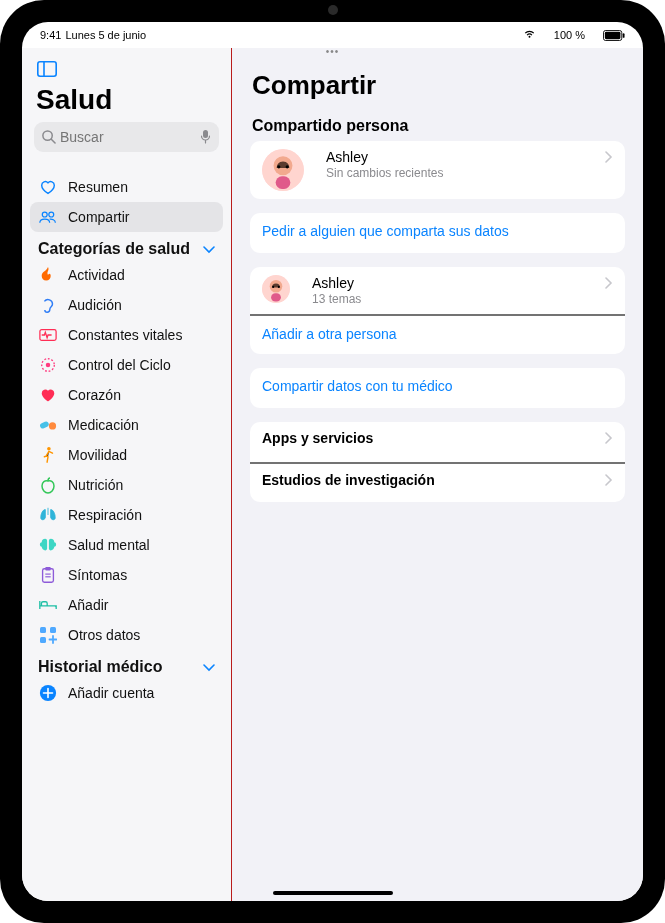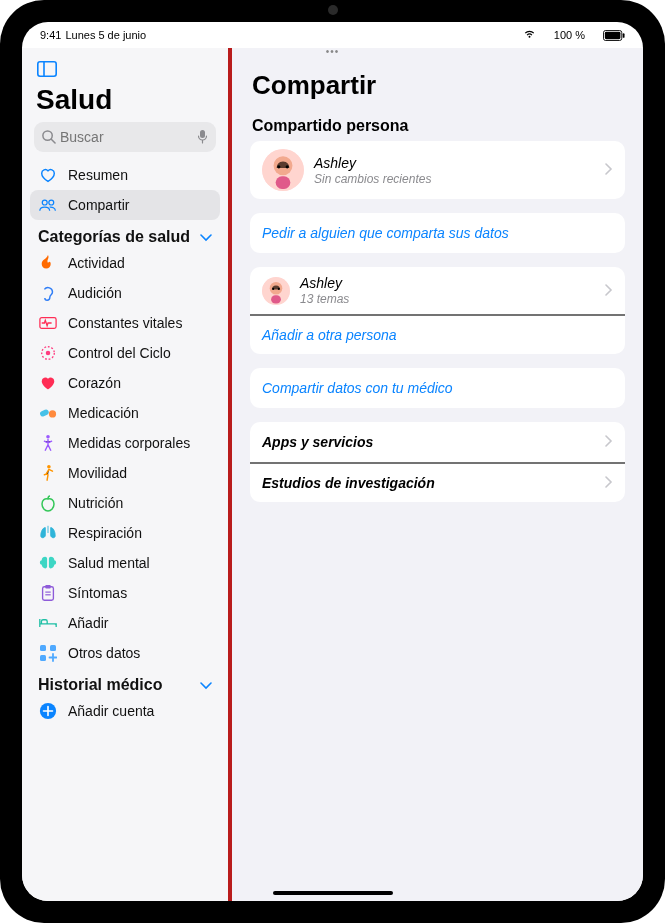--- a/index.html
+++ b/index.html
@@ -48,39 +48,39 @@
   .statusbar .wifi svg { width: 13px; height: 10px; }
   .statusbar .battery { display: flex; align-items: center; gap: 2px; }
   .statusbar .battery svg { width: 22px; height: 11px; }
 
   
   .columns { flex: 1; display: flex; overflow: hidden; }
 
   
   .sidebar {
     width: 210px;
-    border-right: 4px solid #b91c1c;
+    border-right: 1px solid #b91c1c;
     background: #f6f6f8;
     display: flex; flex-direction: column;
     overflow-y: auto;
     padding: 4px 8px 8px 8px;
   }
   .sidebar-toggle {
     width: 26px; height: 26px;
     margin: 4px 0 2px 4px;
     display: flex; align-items: center; justify-content: center;
     color: #0a84ff;
   }
   .sidebar h1 {
     font-size: 28px; font-weight: 700;
     padding: 0 6px 6px 6px;
   }
   .search {
     position: relative;
-    margin: 0 4px 8px 4px;
+    margin: 0 4px 20px 4px;
   }
   .search input {
     width: 100%; height: 30px;
     background: #e8e8ea;
     border: none; border-radius: 9px;
     padding: 0 30px 0 26px;
     font-size: 14px; color: #333;
     outline: none;
   }
   .search .si { position: absolute; left: 7px; top: 7px; color: #8a8a8e; }
@@ -121,26 +121,25 @@
     font-size: 16px; font-weight: 600; color: #000;
     padding: 4px 2px 6px 2px;
   }
   .card {
     background: #fff;
     border-radius: 10px;
     overflow: hidden;
     margin-bottom: 14px;
   }
   .row {
-    display: flex; align-items: center;
+    display: flex; align-items: flex-start;
     min-height: 40px;
     padding: 8px 12px;
-    gap: 10px;
+    gap: 22px;
     cursor: pointer;
-    font-style: italic;
   }
   .row + .row { border-top: 2px solid #737373; }
   .row .avatar {
     width: 42px; height: 42px; border-radius: 50%;
     background: #fdd; flex: 0 0 auto;
     display: flex; align-items: center; justify-content: center;
     overflow: hidden;
   }
   .row .avatar.small { width: 28px; height: 28px; }
   .row .text { flex: 1; display: flex; flex-direction: column; }
@@ -292,29 +291,20 @@
           <span class="ic">
               <svg viewBox="0 0 20 14">
                 <rect x="1" y="4" width="10" height="6" rx="3" transform="rotate(-25 6 7)" fill="#47c1e8"></rect>
                 <circle cx="15" cy="8" r="4" fill="#ff8a3d"></circle>
               </svg>
             </span>
           <span>Medicación</span>
         </div>
         <div class="nav-item">
           <span class="ic">
-              <svg viewBox="0 0 14 20">
-                <circle cx="7" cy="3" r="2" fill="#9b59ff"></circle>
-                <path d="M7 6v6m-4-4l4 2 4-2M7 12l-3 6m3-6l3 6" stroke="#9b59ff" stroke-width="1.6" stroke-linecap="round"></path>
-              </svg>
-            </span>
-          <span>Medidas corporales</span>
-        </div>
-        <div class="nav-item">
-          <span class="ic">
               <svg viewBox="0 0 16 20">
                 <circle cx="9" cy="3" r="2" fill="#ff9500"></circle>
                 <path d="M9 6l-3 5 2 1-1 6m2-12l4 2m-6 3l-3 1" stroke="#ff9500" stroke-width="1.6" stroke-linecap="round"></path>
               </svg>
             </span>
           <span>Movilidad</span>
         </div>
         <div class="nav-item">
           <span class="ic">
               <svg viewBox="0 0 16 18">

